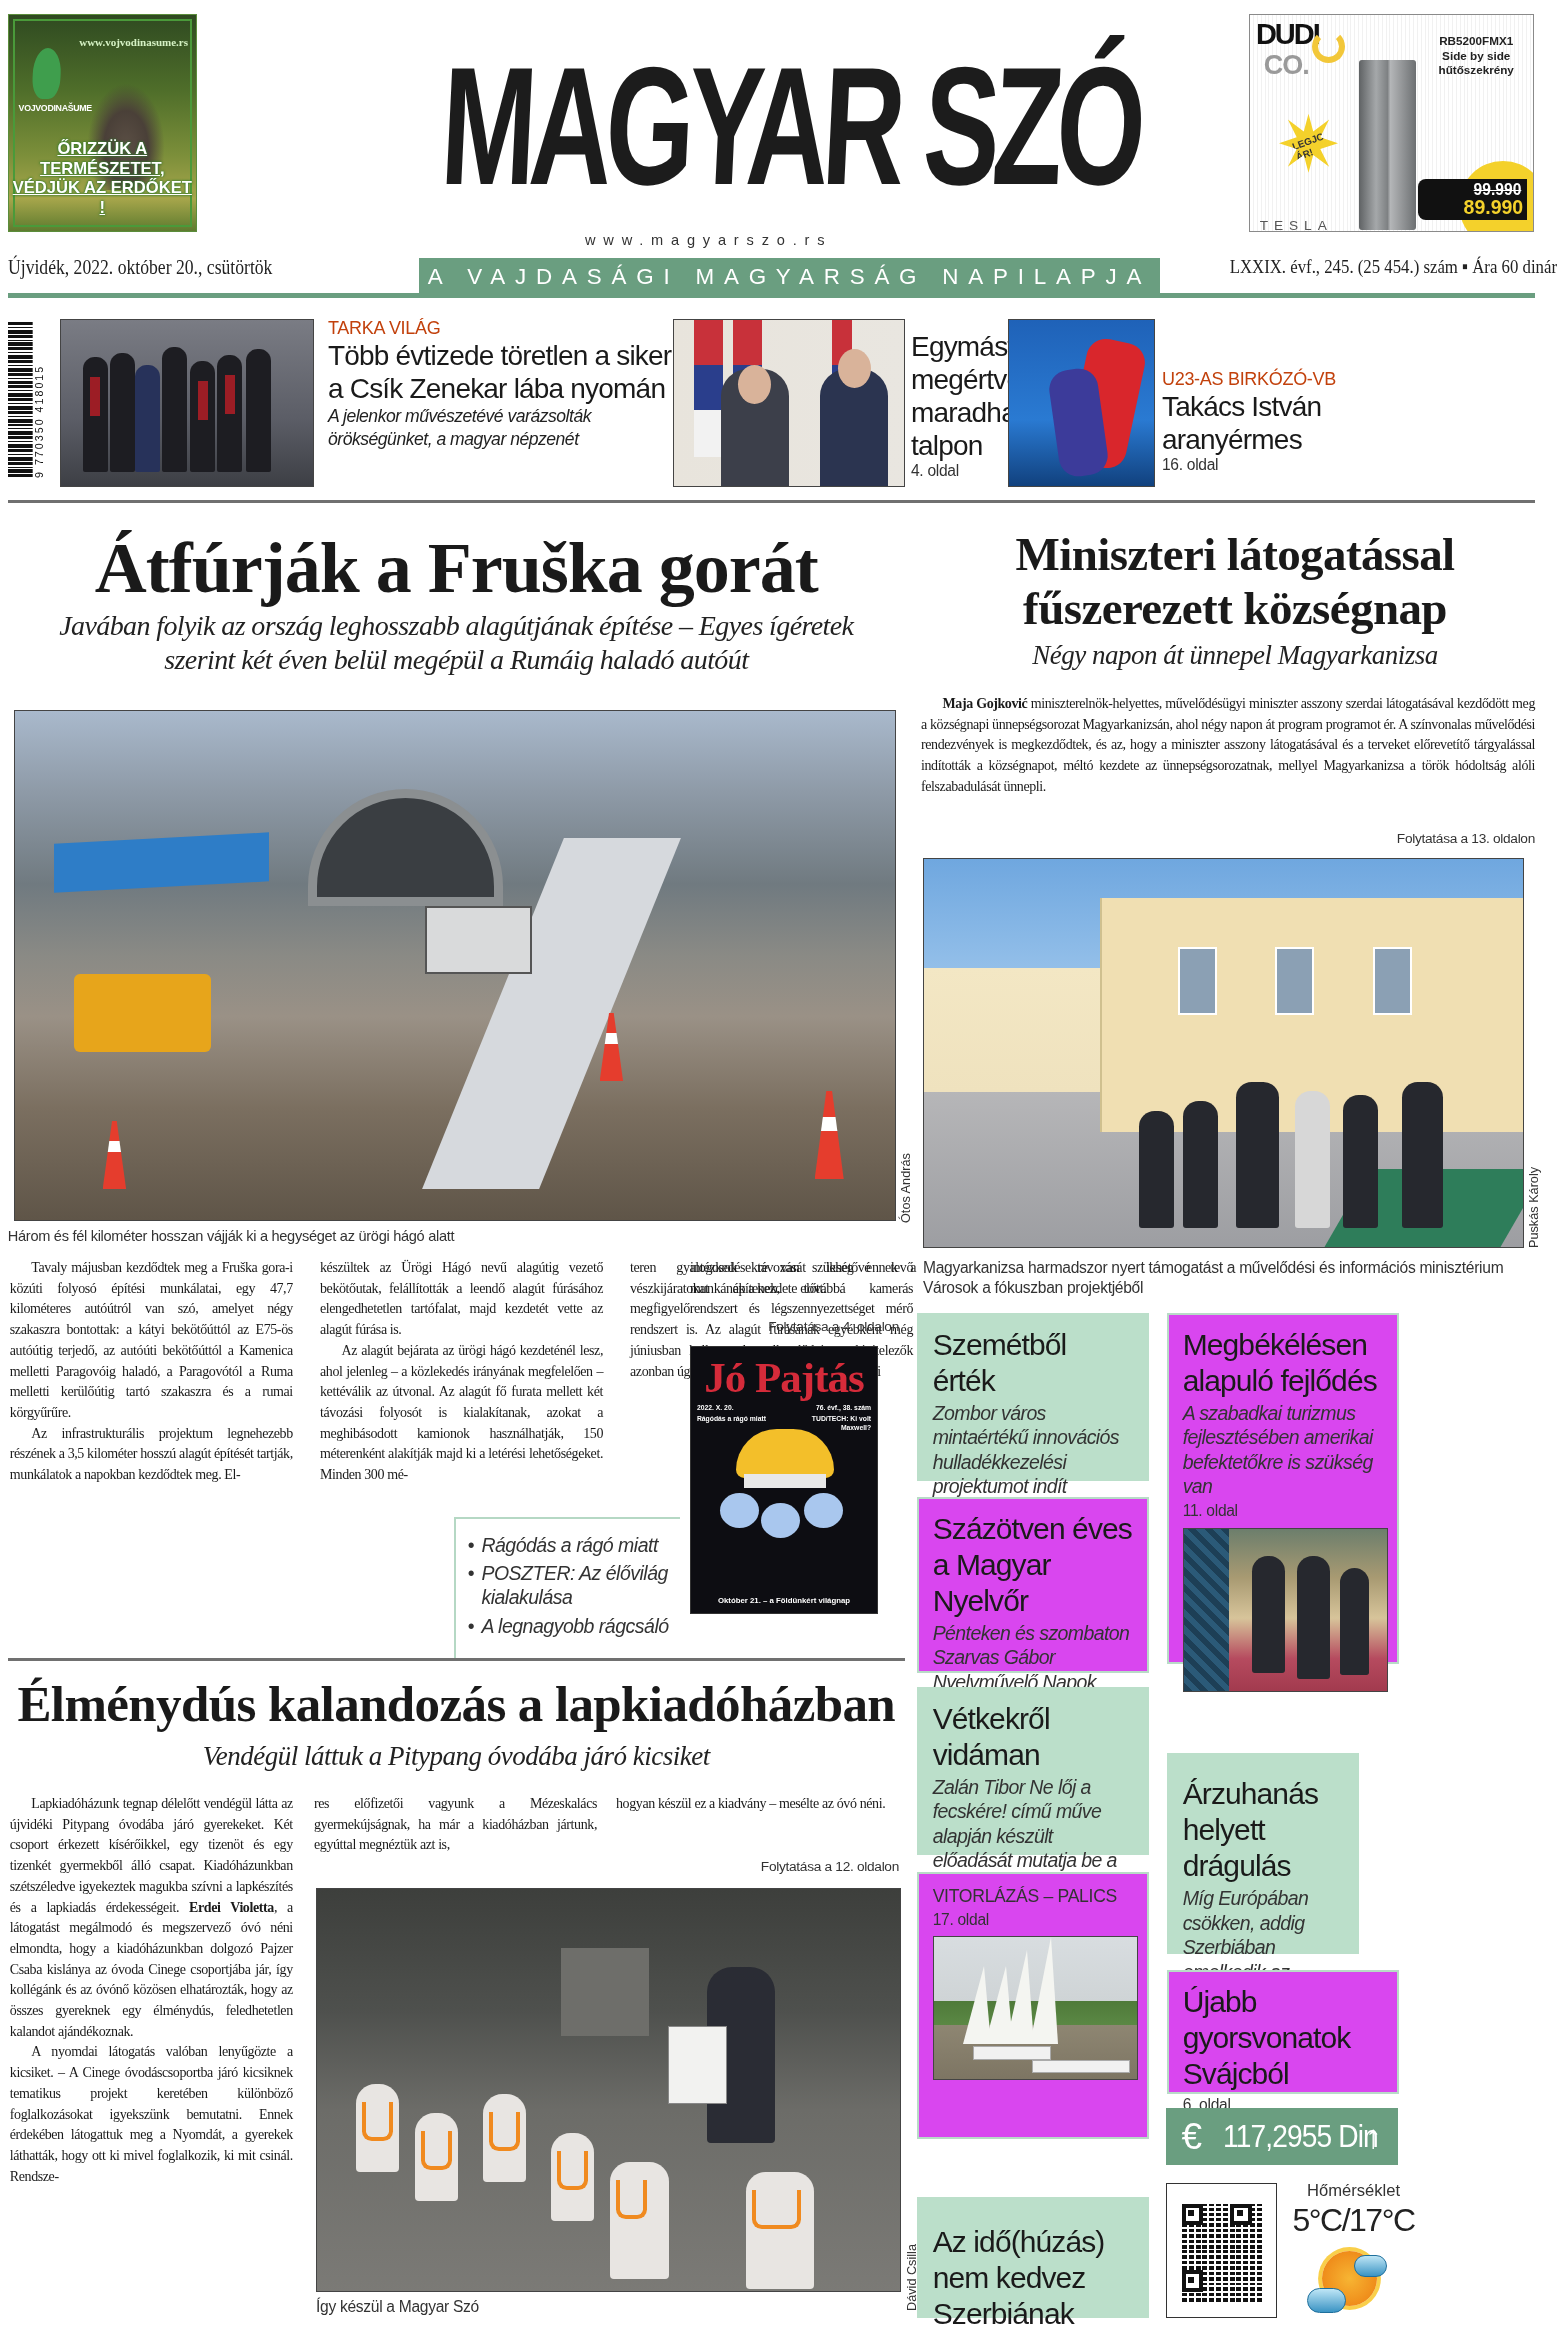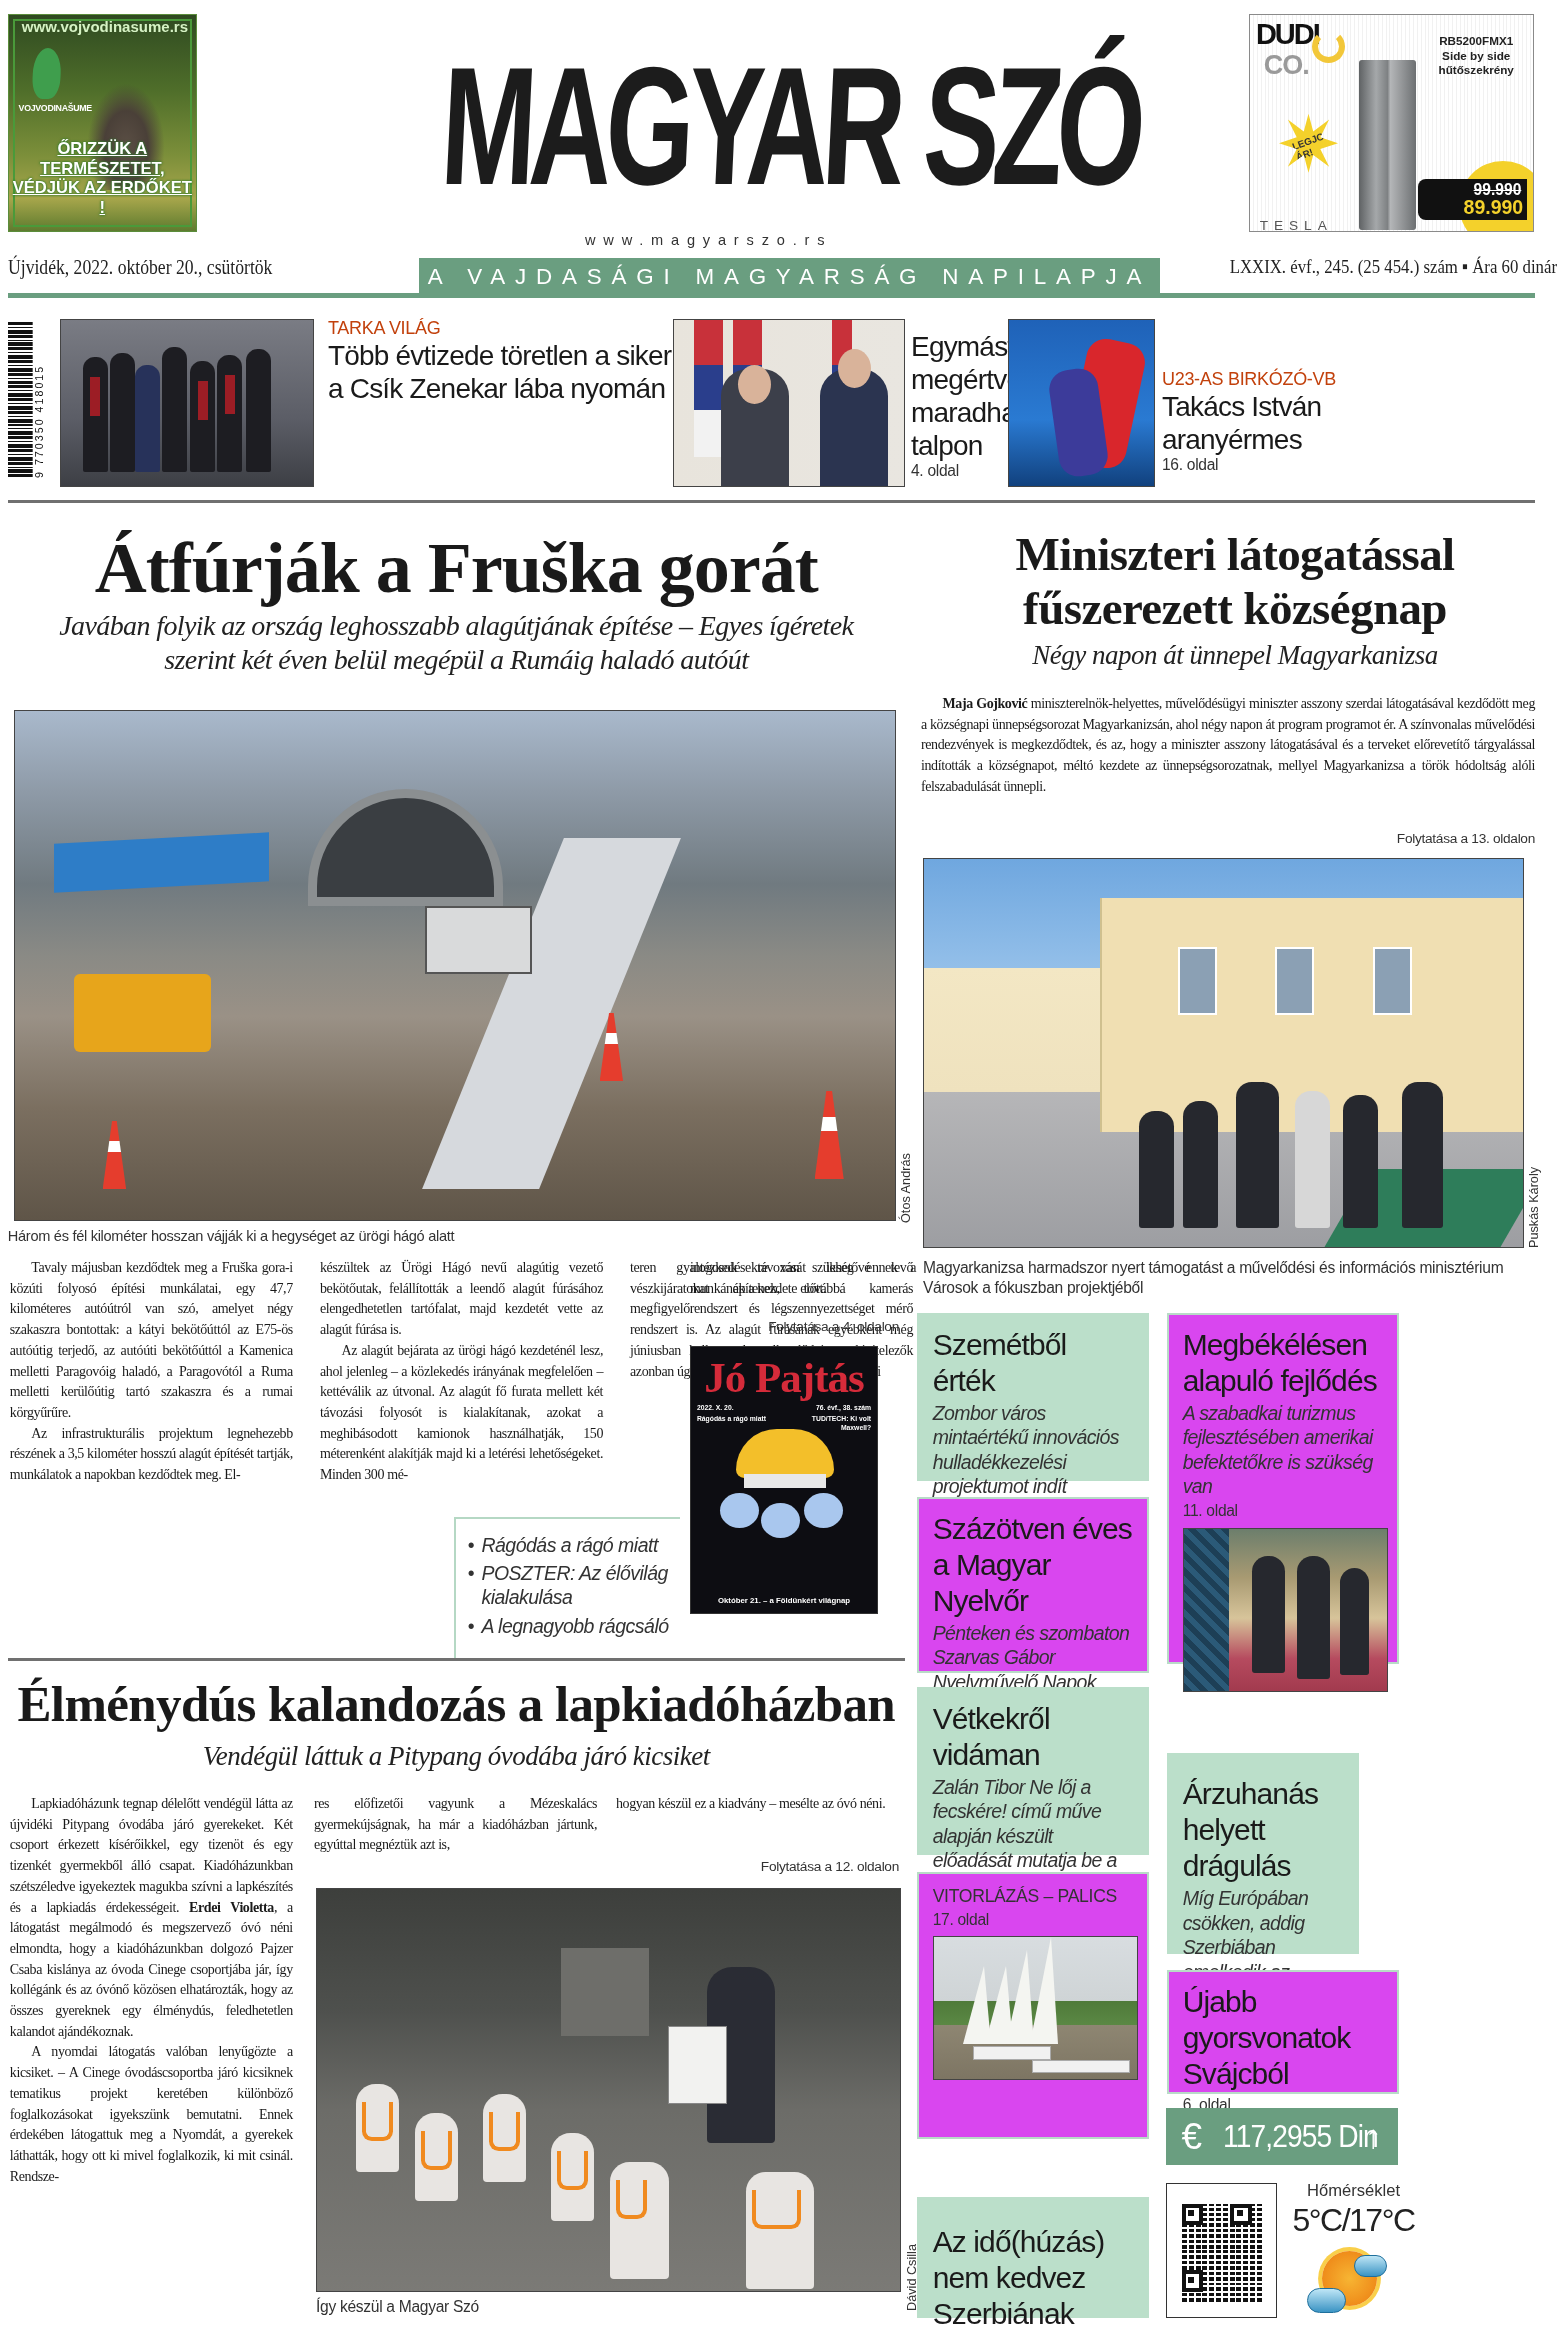--- a/index.html
+++ b/index.html
@@ -5,21 +5,21 @@
   * { box-sizing: border-box; margin: 0; padding: 0; }
   html, body { width: 1560px; height: 2327px; background: #ffffff; overflow: hidden; }
   body { position: relative; font-family: "Liberation Serif", serif; color: #1a1a1a; }
 
   .abs { position: absolute; }
 
   
   .ad-left { left: 7.8px; top: 13.7px; width: 189px; height: 218px; border: 1px solid #5b8d3b;
     background: linear-gradient(180deg,#2f4a21 0%,#4f6e2a 35%,#7c8f3a 65%,#a7a64b 85%,#5e7b2f 100%); overflow: hidden; }
   .ad-left .inner { position:absolute; inset:3.9px; border:2.9px solid #4a9a3a; }
-  .ad-left .url { position:absolute; right:7.8px; top:3px; font-size:15px; font-weight:bold; color:#d6f2c4; font-family:Liberation Sans, sans-serif; }
+  .ad-left .url { position:absolute; right:7.8px; top:21px; font-size:11px; font-weight:bold; color:#d6f2c4; font-family:Liberation Serif, serif; }
   .ad-left .logo { position:absolute; left:25px; top:33px; width:41px; height:51px; background:#3f9e4d; border-radius:50% 50% 40% 40%; }
   .ad-left .logo-text { position:absolute; left:9.8px; top:88px; font-size:8.8px; font-weight:bold; color:#ffffff; letter-spacing:-0.3px; font-family:"Liberation Sans",sans-serif; }
   .ad-left .deer { position:absolute; left:78px; top:68px; width:78px; height:107px; background: radial-gradient(ellipse at 50% 60%, #5b4f45 0%, #4a4038 40%, rgba(0,0,0,0) 70%); }
   .ad-left .slogan { position:absolute; left:0; right:0; bottom:13.7px; text-align:center; font-family:"Liberation Sans",sans-serif; font-weight:bold; font-size:16.6px; line-height:19.5px; color:#ffffff; text-shadow: 0 0 2.9px #2c7a2a, 0 0 2px #2c7a2a; text-decoration: underline; }
 
   .logo { left: 447px; top: 13.7px; width: 546px; height: 224px; font-family: "Liberation Sans", sans-serif; font-weight: bold; font-size: 168px; line-height: 224px; letter-spacing: -9.8px; color: #1c1c1c; transform: scaleX(0.68) skewX(-4deg); transform-origin: left top; white-space: nowrap; }
   .website { left: 585px; top: 232px; width: 390px; text-align: left; font-family: "Liberation Sans", sans-serif; font-size: 14.6px; letter-spacing: 7.8px; color: #333; }
 
   .ad-right { left: 1249px; top: 13.7px; width: 285px; height: 218px; border: 1px solid #8a8a8a; background: repeating-linear-gradient(90deg,#ffffff 0 2.9px,#f1f1f1 2.9px 3.9px); overflow:hidden; }
   .ad-right .brand { position:absolute; left:5.9px; top:5.9px; font-family:"Liberation Sans",sans-serif; font-weight:bold; font-size:29px; line-height:27px; color:#111; letter-spacing:-2px; }
@@ -191,20 +191,21 @@
   <div class="fig" style="left:49px;height:119px;"></div>
   <div class="fig" style="left:74px;height:107px;background:#27325a;"></div>
   <div class="fig" style="left:101px;height:125px;"></div>
   <div class="fig red" style="left:129px;height:111px;"></div>
   <div class="fig red" style="left:156px;height:117px;"></div>
   <div class="fig" style="left:185px;height:123px;"></div>
 </div>
 <div class="abs" style="left:328px;top:318px;width:351px;">
   <div class="teaser-kicker">TARKA VILÁG</div>
   <div class="teaser-title">Több évtizede töretlen a siker a Csík Zenekar lába nyomán</div>
+  <div class="teaser-sub">A jelenkor művészetévé varázsolták örökségünket, a magyar népzenét</div>
 </div>
 
 <div class="abs photo ph-flags" style="left:673px;top:319px;width:232px;height:168px;">
   <div class="flag" style="left:19.5px;"></div>
   <div class="flag" style="left:59px;"></div>
   <div class="flag" style="left:158px;width:19.5px;"></div>
   <div class="suit" style="left:47px;"></div>
   <div class="head" style="left:64px;top:45px;"></div>
   <div class="suit" style="left:146px;background:#2b3450;"></div>
   <div class="head" style="left:164px;top:29px;"></div>

